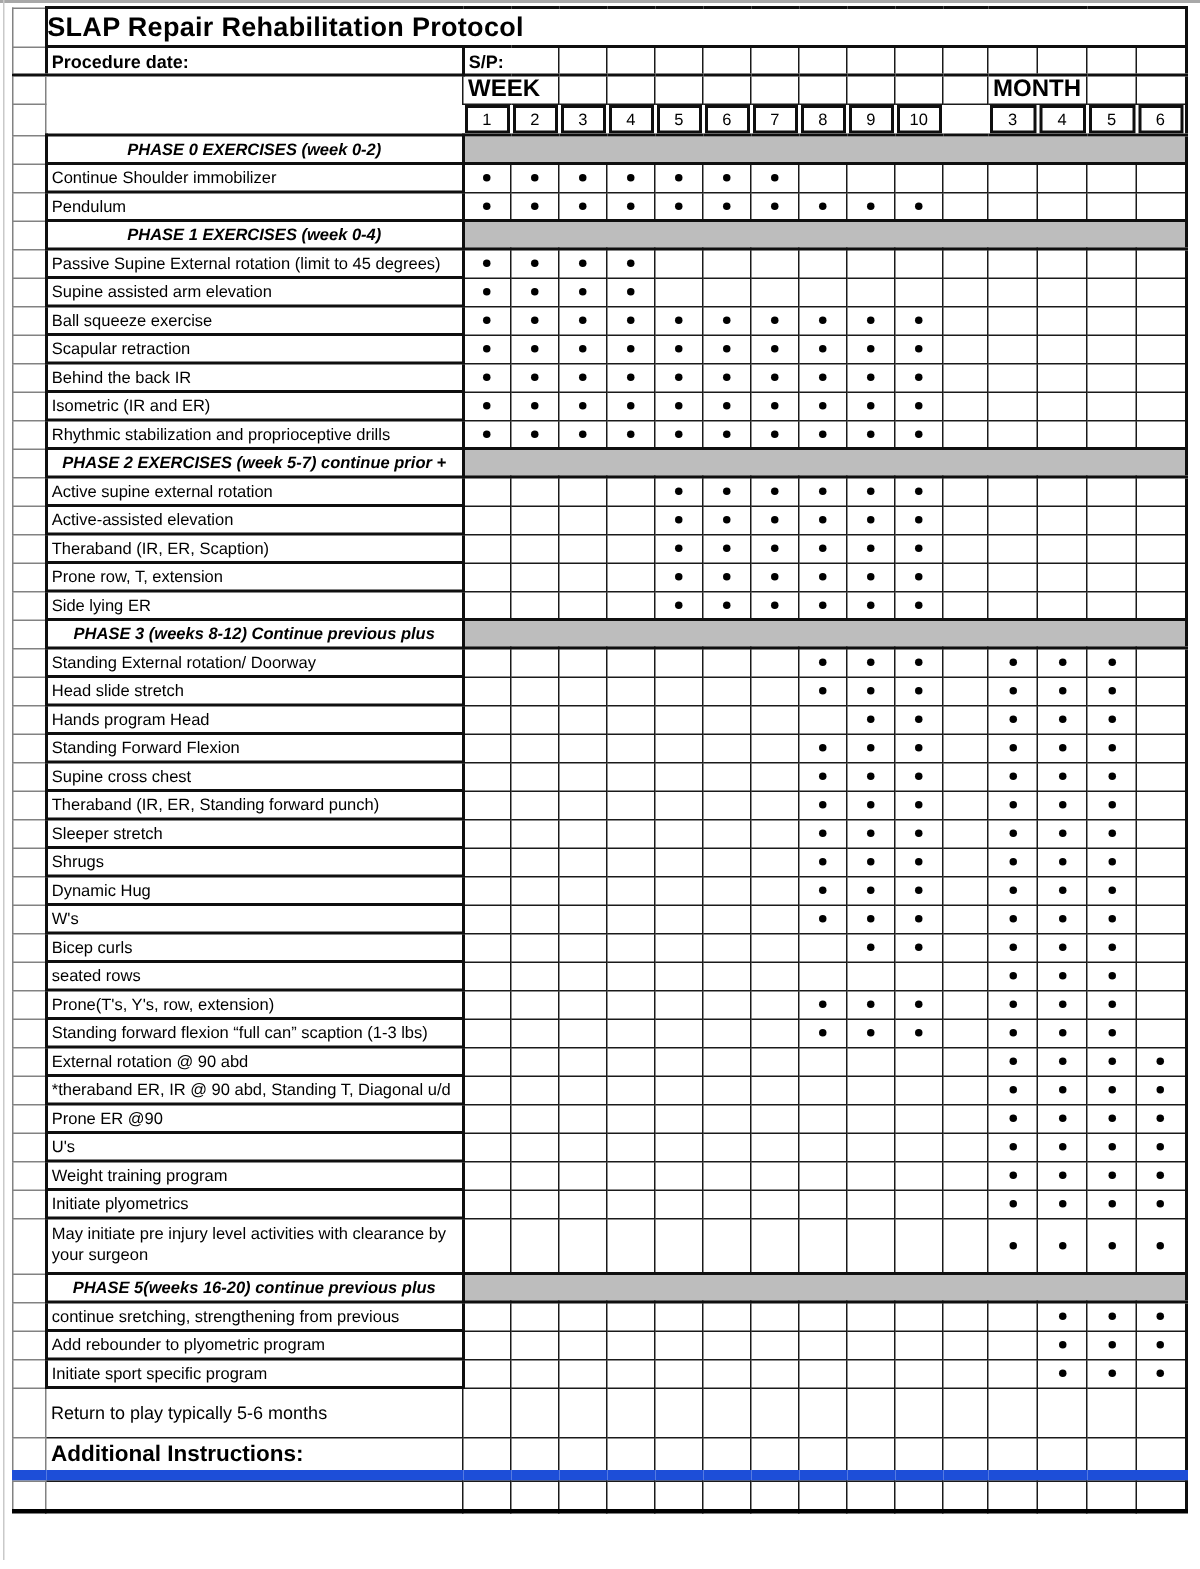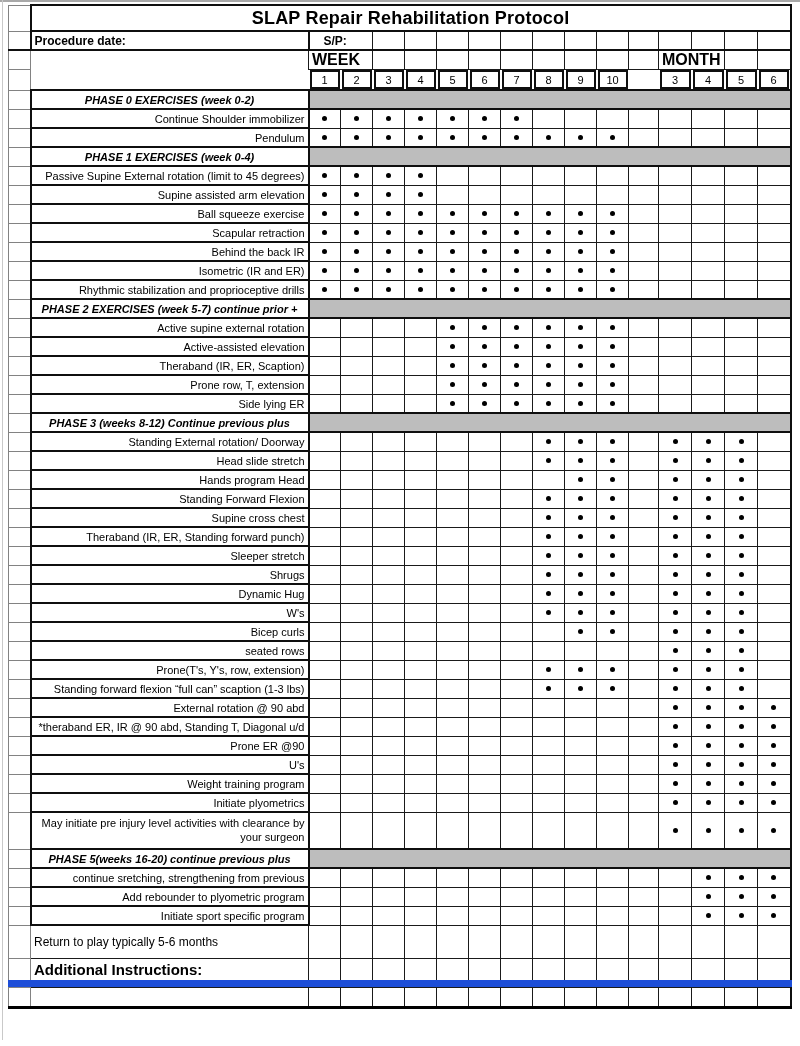--- a/index.html
+++ b/index.html
@@ -16,37 +16,37 @@
   col.c-nb{width:22px;} col.c-label{width:278px;} col.c-w{width:32px;}
   col.c-gap{width:30px;} col.c-m{width:33px;}
 
   
   .nb{border:1px solid #828282;}
   .grid{border:1px solid #1a1a1a;}
   .plain{border:none;}
   .label{border:2px solid #0f0f0f;font-size:11px;padding:1px 3px;white-space:nowrap;}
   .phlab{font-weight:bold;font-style:italic;text-align:center;}
   .phasefill{border-top:2px solid #0f0f0f;border-bottom:2px solid #0f0f0f;}
-  .titlecell{border:2px solid #0f0f0f;font-size:18px;font-weight:bold;text-align:center;letter-spacing:.2px;}
+  .titlecell{border:2px solid #0f0f0f;font-size:18px;font-weight:bold;letter-spacing:.2px;}
   .hcell{border:1px solid #1a1a1a;font-weight:bold;font-size:16px;padding-left:3px;text-align:left;}
   .numcell{border:none;padding:0 1px;}
   .numbox{border:2px solid #0f0f0f;height:15px;display:flex;align-items:center;justify-content:center;font-size:11px;}
   .proclab{font-weight:bold;font-size:12px;}
-  .spcell{border:1px solid #1a1a1a;font-weight:bold;font-size:12px;padding-left:14px;}
+  .spcell{border:1px solid #1a1a1a;font-weight:bold;font-size:12px;padding-left:3px;}
   .note-label{border:1px solid #1a1a1a;font-size:12px;padding:1px 3px;white-space:nowrap;}
   .section-label{border:1px solid #1a1a1a;font-size:15px;font-weight:bold;padding:1px 3px;white-space:nowrap;}
 
   
   tr.r-title{height:26px;}
   tr.r-sp{height:19px;}
   tr.r-sp td{border-bottom:2px solid #0f0f0f;}
   tr.r-week{height:18px;}
   tr.r-num{height:19px;}
   tr.r-phase{height:19px;}
-  tr.r-exercise{height:19px;text-align:right;}
+  tr.r-exercise{height:19px;}
   tr.tall{height:37px;}
   tr.tall .label{white-space:normal;line-height:1.2;}
   tr.r-note{height:33px;}
   tr.r-section{height:25px;}
   tr.r-section td{border-bottom:7px solid #1d4ed8;}
   tr.r-empty{height:20px;}
   tr.r-empty.r-thin{height:4px;}
 
   .dot{width:5px;height:5px;border-radius:50%;background:#000;margin:0 auto;}
 </style>

